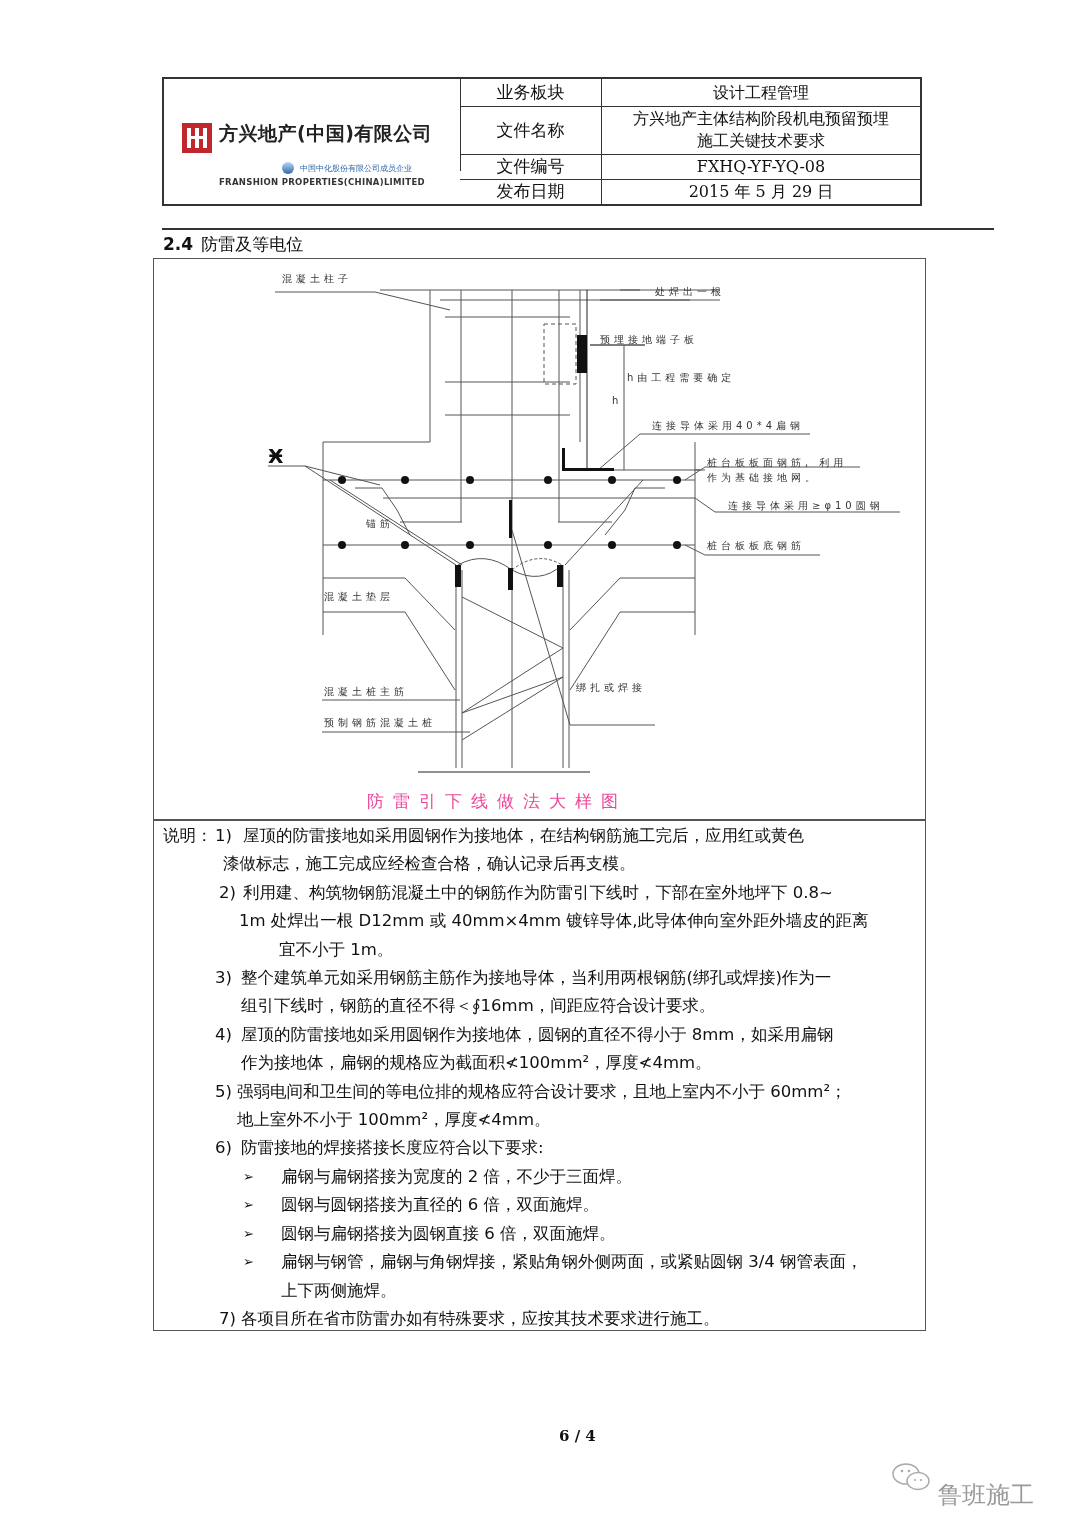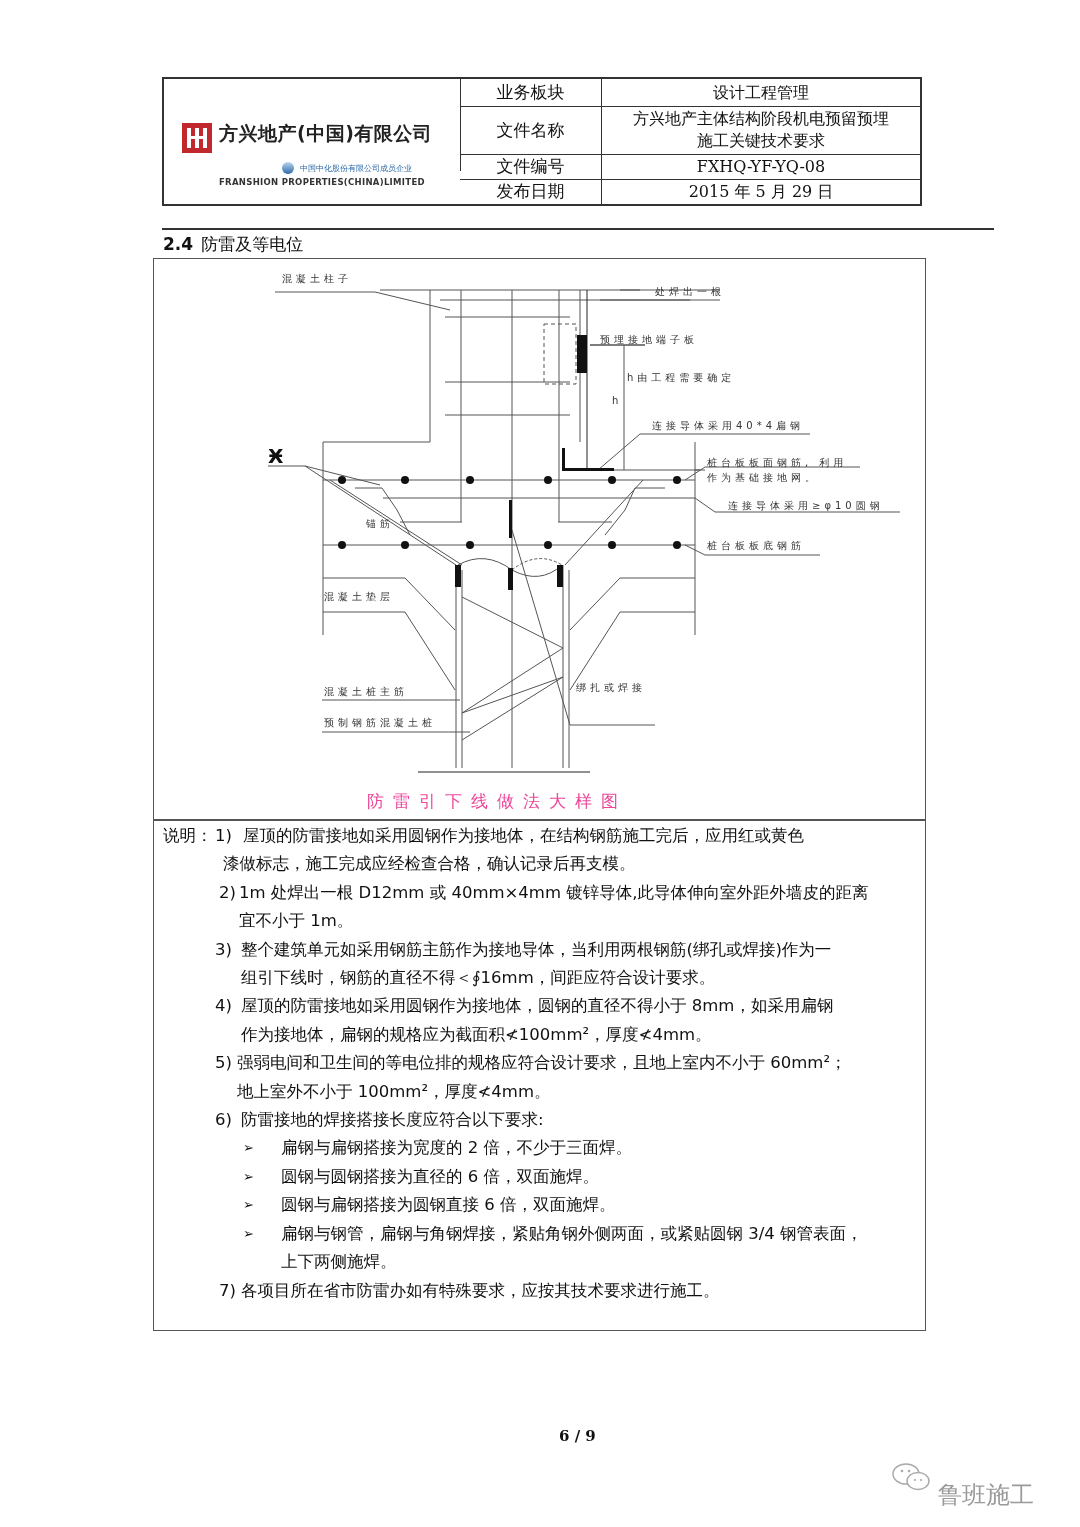--- a/index.html
+++ b/index.html
@@ -233,22 +233,23 @@
 
 <div class="notes">
   <div class="note" style="padding-left:60px;">
     <span class="lead" style="left:0;">说明：</span>
     <span class="lead" style="left:52px;">1)</span>
     <span class="txt" style="padding-left:20px;">屋顶的防雷接地如采用圆钢作为接地体，在结构钢筋施工完后，应用红或黄色</span>
     <span class="txt" style="padding-left:0;">漆做标志，施工完成应经检查合格，确认记录后再支模。</span>
   </div>
   <div class="note" style="padding-left:76px;">
     <span class="lead" style="left:56px;">2)</span>
+    <span class="txt" style="padding-left:4px;">利用建、构筑物钢筋混凝土中的钢筋作为防雷引下线时，下部在室外地坪下 0.8~</span>
     <span class="txt" style="padding-left:0;">1m 处焊出一根 D12mm 或 40mm×4mm 镀锌导体,此导体伸向室外距外墙皮的距离</span>
-    <span class="txt" style="padding-left:0;">宜不小于 1m。</span>
+    <span class="txt" style="padding-left:0;margin-left:40px;">宜不小于 1m。</span>
   </div>
   <div class="note" style="padding-left:78px;">
     <span class="lead" style="left:52px;">3)</span>
     <span class="txt">整个建筑单元如采用钢筋主筋作为接地导体，当利用两根钢筋(绑孔或焊接)作为一</span>
     <span class="txt">组引下线时，钢筋的直径不得＜∮16mm，间距应符合设计要求。</span>
   </div>
   <div class="note" style="padding-left:78px;">
     <span class="lead" style="left:52px;">4)</span>
     <span class="txt">屋顶的防雷接地如采用圆钢作为接地体，圆钢的直径不得小于 8mm，如采用扁钢</span>
     <span class="txt">作为接地体，扁钢的规格应为截面积≮100mm²，厚度≮4mm。</span>
@@ -278,21 +279,21 @@
     <span class="arrow">➢</span>
     <span style="display:block;">扁钢与钢管，扁钢与角钢焊接，紧贴角钢外侧两面，或紧贴圆钢 3/4 钢管表面，</span>
     <span style="display:block;">上下两侧施焊。</span>
   </div>
   <div class="note" style="padding-left:78px;">
     <span class="lead" style="left:56px;">7)</span>
     <span class="txt">各项目所在省市防雷办如有特殊要求，应按其技术要求进行施工。</span>
   </div>
 </div>
 
-<div class="pager">6 / 9</div>
+<div class="pager">6 / 4</div>
 <svg class="wm-icon" viewBox="0 0 44 34">
   <ellipse cx="16" cy="14" rx="13" ry="10" fill="none" stroke="#aaa" stroke-width="1.5"></ellipse>
   <ellipse cx="28" cy="21" rx="11" ry="8.5" fill="#fff" stroke="#aaa" stroke-width="1.5"></ellipse>
   <circle cx="12" cy="11" r="1.3" fill="#aaa"></circle>
     <circle cx="19" cy="11" r="1.3" fill="#aaa"></circle>
   <circle cx="25" cy="20" r="1.1" fill="#aaa"></circle>
     <circle cx="31" cy="20" r="1.1" fill="#aaa"></circle>
 </svg>
 <div class="wm" style="left:938px;margin-top:24px;">鲁班施工</div>
 

